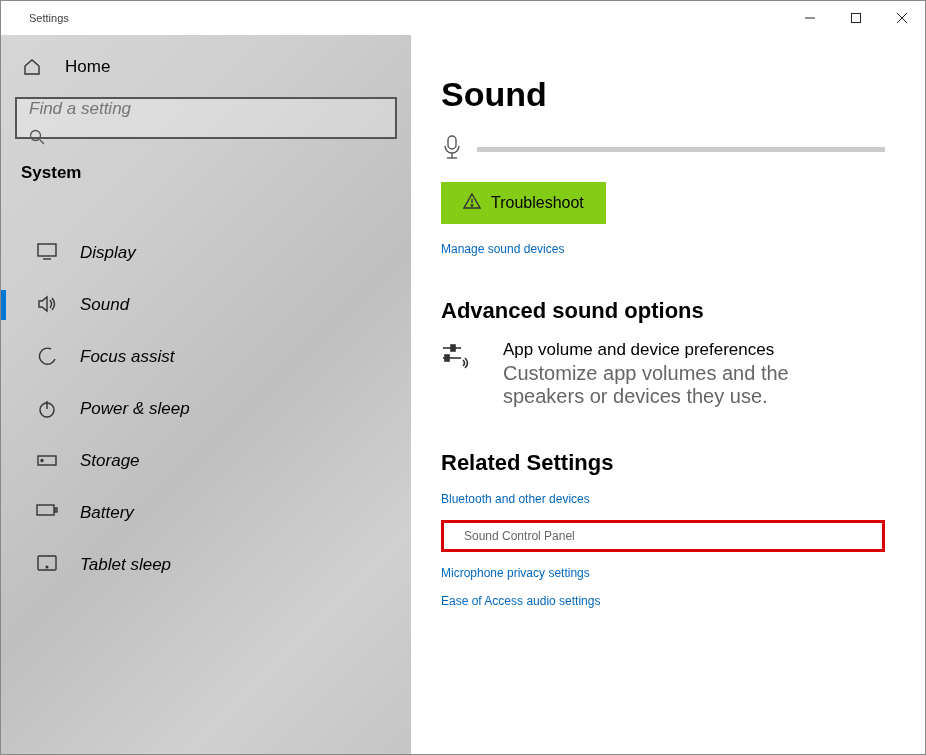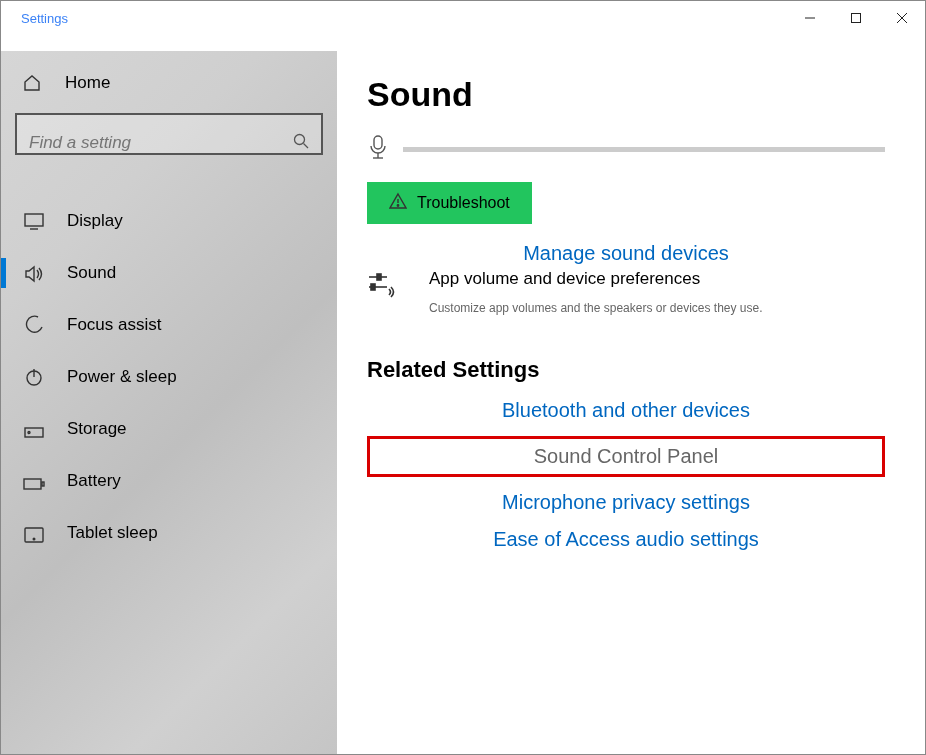--- a/index.html
+++ b/index.html
@@ -5,93 +5,93 @@
     * { box-sizing: border-box; margin: 0; padding: 0; }
     body {
       font-family: "Segoe UI", Tahoma, sans-serif;
       width: 926px; height: 755px;
       background: #fff; overflow: hidden;
       border: 1px solid #888;
       position: relative;
     }
     .titlebar {
       height: 34px; display: flex; align-items: center;
-      justify-content: space-between; padding-left: 20px;
-      font-size: 13px; color: #3b82f6;
+      justify-content: space-between; padding-left: 28px;
+      font-size: 11px; color: #404040;
     }
     .win-controls { display: flex; height: 100%; }
     .win-btn { width: 46px; display:flex; align-items:center; justify-content:center; }
     .win-btn svg { stroke:#222; stroke-width:1; fill:none; }
 
     .content { display:flex; height: calc(100% - 34px); }
 
     
     .sidebar {
-      width: 336px;
+      width: 410px;
       background: linear-gradient(135deg,#d6d6d6 0%, #cfcfcf 25%, #bfbfbf 55%, #d0d0d0 80%, #c5c5c5 100%);
       padding: 8px 0 0 0;
       position:relative;
-      margin-top:16px;
     }
     .sidebar .row {
       display:flex; align-items:center; gap:22px;
       padding: 14px 20px 14px 20px;
       font-size: 17px; color:#000;
     }
     .sidebar .row .ico { width:22px; display:flex; justify-content:center; color:#333; }
     .searchbox {
       margin: 6px 14px 10px 14px;
       border: 2px solid #555;
       background: rgba(255,255,255,0.25);
-      height: 42px; display:flex; align-items:flex-end;
-      padding: 0 12px; gap:10px;
+      height: 42px; display:flex; align-items:flex-start;
+      padding: 0 12px; gap:10px;flex-direction:column;
     }
     .searchbox input {
       border:none; outline:none; background:transparent;
       flex:1; font-size:17px; color:#555;
       font-style: italic;
     }
     .searchbox .sicon { color:#555; }
     .sidebar .category {
       font-size:17px; font-weight:600; color:#000;
       padding: 14px 20px;
     }
     .sidebar .item {
-      display:flex; align-items:flex-end; gap:22px;
-      padding: 16px 18px 16px 22px;
+      display:flex; align-items:flex-start; gap:22px;
+      padding: 16px 18px 16px 35px;
       font-size:17px; color:#000;
       position:relative;
+      font-style:italic;
     }
     .sidebar .item.active::before {
       content:""; position:absolute; left:0; top:22%; bottom:22%;
       width:5px; background:#0078d4;
     }
     .sidebar .item .ico { width:22px; display:flex; justify-content:center; }
 
     
     .main {
       flex:1; padding: 40px 40px 0 30px; background:#fff;
       overflow:hidden;
     }
     .main h1 { font-size:34px; font-weight:600; margin-bottom:20px; }
     .mic-row { display:flex; align-items:center; gap:14px; margin-bottom:18px;}
     .mic-bar { flex:1; height:5px; background:#ccc; }
     .btn {
-      background:#22c55e; border:none; padding:10px 22px;
+      background:#84cc16; border:none; padding:10px 22px;
       font-size:16px; display:inline-flex; align-items:center; gap:10px;
       margin-bottom:18px;
     }
-    .link { color:#0067c0; font-size:20px; margin-bottom:4px; cursor:pointer;text-align:center;}
+    .link { color:#0067c0; font-size:12px; margin-bottom:4px; cursor:pointer;}
     .section-h { font-size:22px; font-weight:600; margin-top:42px; margin-bottom:16px;}
     .pref {
       display:flex; gap:28px; align-items:flex-start; margin-bottom:10px;
     }
     .pref .picon { width:34px; padding-top:2px;}
     .pref .ptitle { font-size:17px; }
-    .pref .pdesc { font-size:12px; color:#666; margin-top:12px; max-width:360px;}
+    .pref .pdesc { font-size:20px; color:#666; margin-top:2px; max-width:360px;}
 
     .related-links .link { display:block; margin: 14px 0; }
     .highlight {
       border:3px solid #d90000; padding:6px 20px; display:inline-block;
       color:#666 !important;
     }
 
     .sidebar-gap { height: 30px; }
   </style>
 </head>
@@ -134,20 +134,21 @@
     <div class="searchbox">
       <input type="text" placeholder="Find a setting" style="">
       <span class="sicon">
         <svg width="16" height="16" viewBox="0 0 16 16" fill="none" stroke="#555" stroke-width="1.3">
             <circle cx="6.5" cy="6.5" r="5"></circle>
             <line x1="10.5" y1="10.5" x2="15" y2="15"></line>
           </svg>
       </span>
     </div>
 
+    <div class="category">System</div>
 
     <div class="sidebar-gap"></div>
 
     <div class="item">
       <span class="ico">
         <svg width="20" height="18" fill="none" stroke="#333" stroke-width="1.4">
             <rect x="1" y="1" width="18" height="12"></rect>
             <line x1="6" y1="16" x2="14" y2="16"></line>
           </svg>
       </span>
@@ -238,20 +239,21 @@
             <path d="M9 2 L17 16 H1 Z"></path>
             <line x1="9" y1="7" x2="9" y2="11"></line>
             <circle cx="9" cy="13.5" r="0.7" fill="#333"></circle>
           </svg>
       </span>
       <span>Troubleshoot</span>
     </button>
 
     <div class="link">Manage sound devices</div>
 
+    <div class="section-h">Advanced sound options</div>
 
     <div class="pref">
       <div class="picon">
         <svg width="30" height="28" fill="none" stroke="#333" stroke-width="1.6">
           <line x1="2" y1="6" x2="20" y2="6"></line>
             <rect x="10" y="3" width="4" height="6" fill="#333"></rect>
           <line x1="2" y1="16" x2="20" y2="16"></line>
             <rect x="4" y="13" width="4" height="6" fill="#333"></rect>
           <path d="M22 18 Q25 21 22 24"></path>
             <path d="M24 16 Q29 21 24 26"></path>

